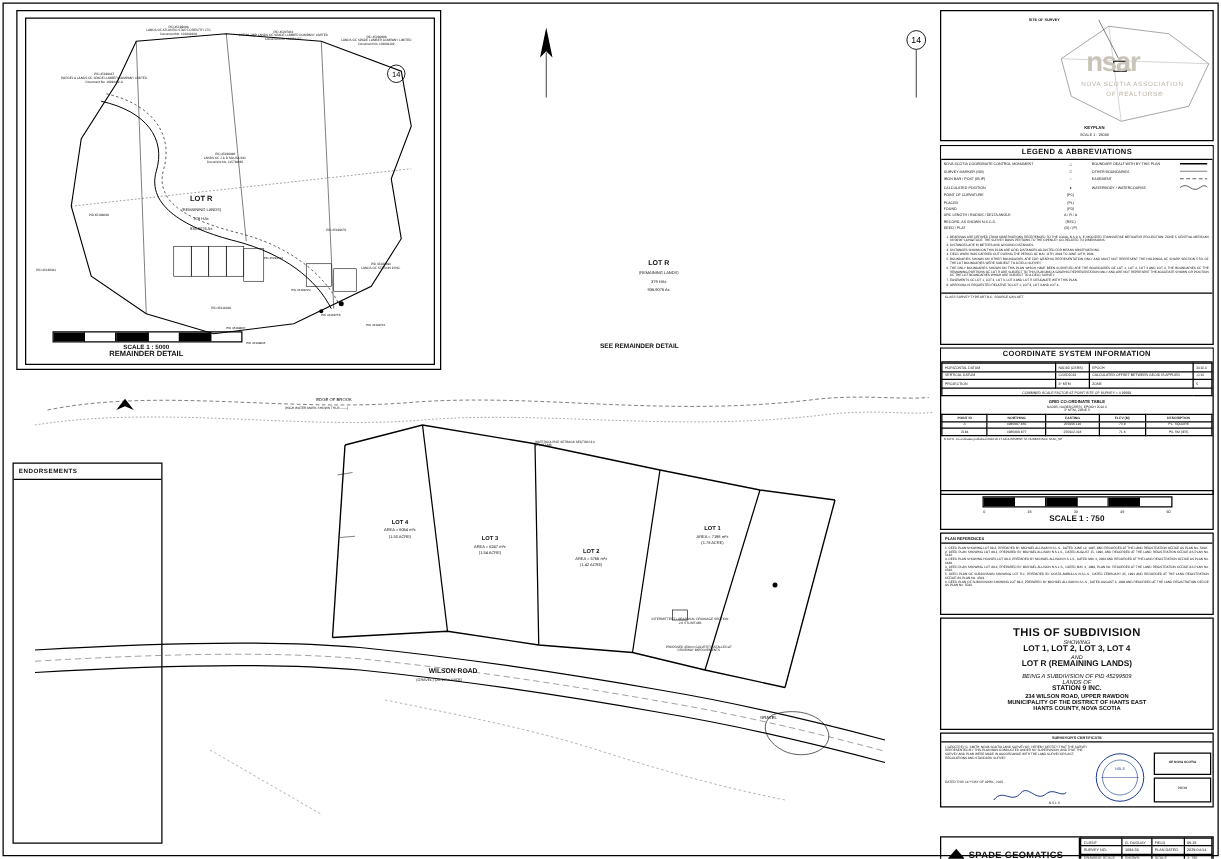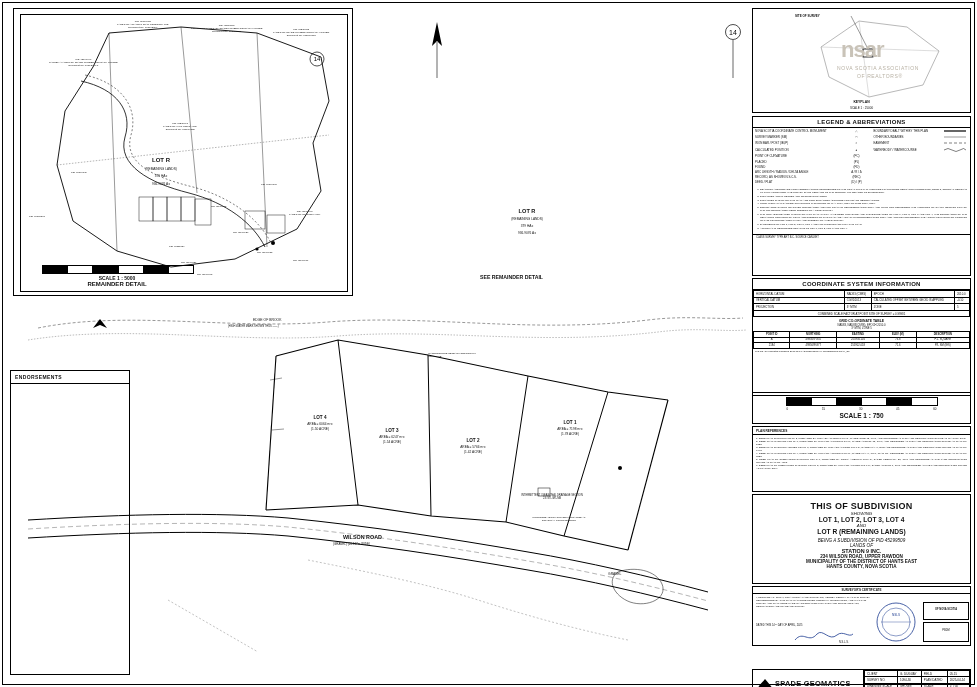--- a/index.html
+++ b/index.html
@@ -17,21 +17,21 @@
 
   
   #main-plan{position:absolute;left:8px;top:300px;width:740px;height:380px;}
 
   
   #endorsements{left:10px;top:370px;width:120px;height:305px;}
   #endorsements .hd{border-bottom:1px solid #000;padding:3px 4px;font-size:5px;font-weight:bold;letter-spacing:.4px;}
 
   
   .rcol{position:absolute;left:752px;width:219px;}
-  #nsar-box{top:8px;height:105px;}
+  #nsar-box{top:8px;height:105px;padding-left:28px;}
   #legend-box{top:116px;height:160px;}
   #coord-box{top:278px;height:118px;}
   #scale750-box{top:392px;height:32px;}
   #plan-ref-box{top:426px;height:66px;}
   #title-box{top:494px;height:90px;}
   #surveyor-box{top:586px;height:60px;}
   #footer-box{top:669px;height:33px;}
 
   .boxhdr{background:#fff;border-bottom:1px solid #000;text-align:center;font-weight:bold;font-size:6px;padding:2px 0;letter-spacing:.3px;}
 

